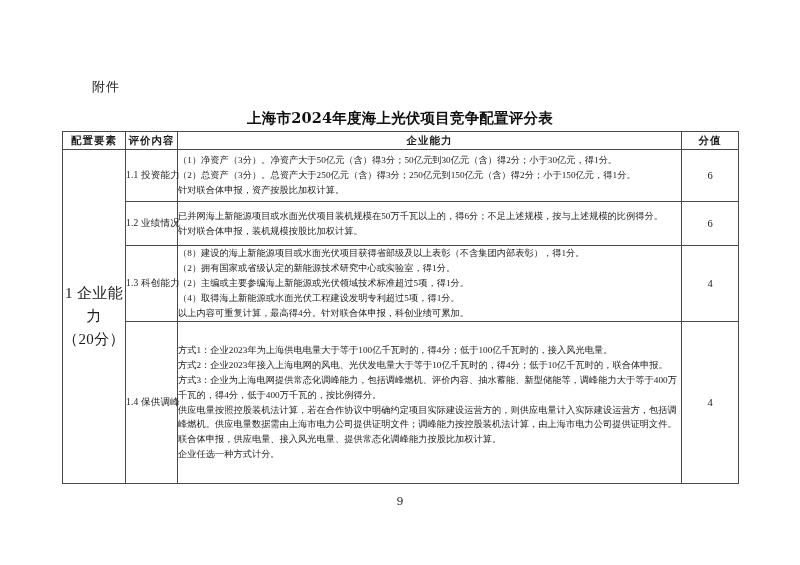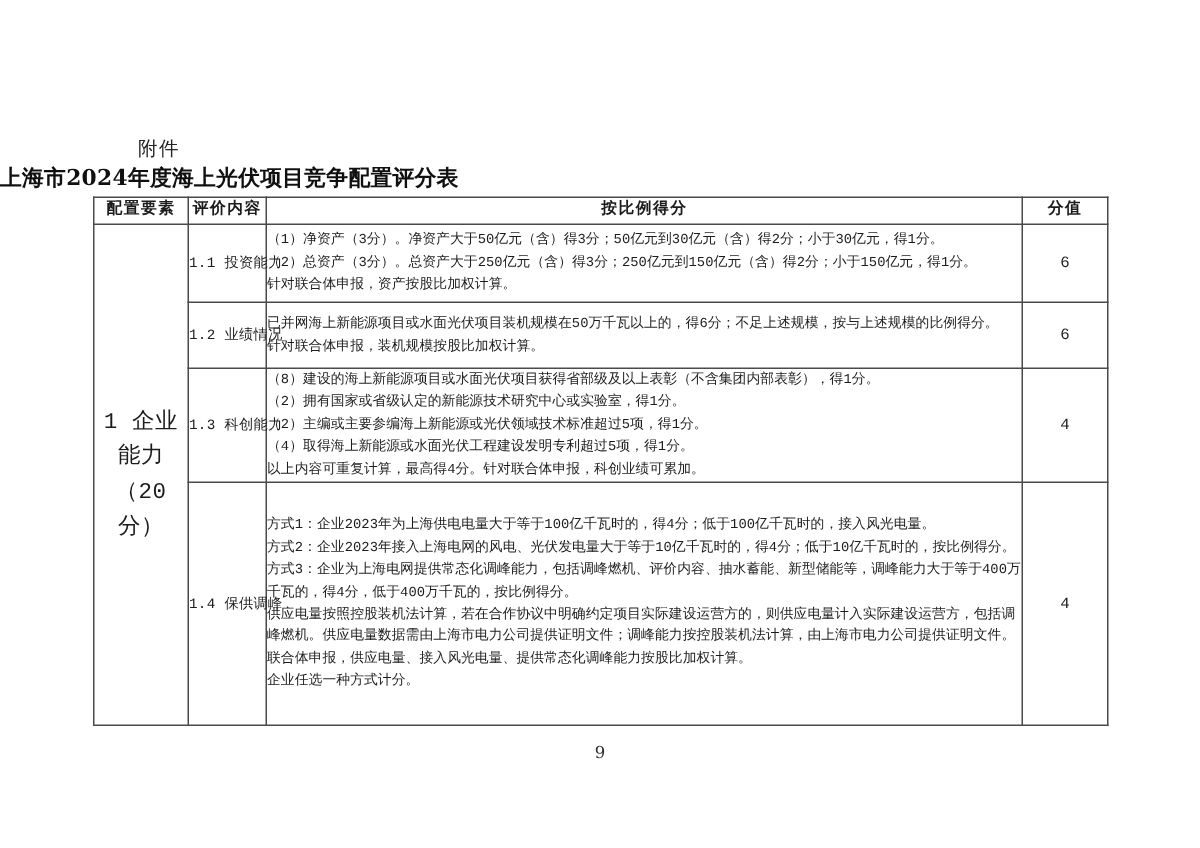--- a/index.html
+++ b/index.html
@@ -22,41 +22,41 @@
     box-sizing: border-box;
   }
   .attachment-label {
     position: absolute;
     left: 92px;
     top: 78px;
     font-family: Liberation Mono, monospace;
     font-size: 13px;
     letter-spacing: 1px;
     color: #242424;
-    margin-top: 12px;
   }
   .doc-title {
     position: absolute;
     left: 0;
     right: 0;
     top: 109px;
+    text-align: center;
     font-family: "DejaVu Serif", "Liberation Serif", serif;
     font-size: 14.5px;
     font-weight: bold;
     letter-spacing: 0.2px;
     color: #101010;
   }
   table.score-table {
     position: absolute;
     left: 62px;
     top: 131px;
     width: 676px;
     border-collapse: collapse;
     table-layout: fixed;
-    font-family: Liberation Mono, monospace;
+    font-family: Liberation Serif, serif;
     color: #1c1c1c;
   }
   table.score-table th,
   table.score-table td {
     border: 1px solid #4a4a4a;
     vertical-align: middle;
     padding: 0;
   }
   table.score-table th {
     text-align: center;
@@ -130,21 +130,21 @@
     <colgroup>
       <col class="col-factor">
       <col class="col-content">
       <col class="col-criteria">
       <col class="col-score">
     </colgroup>
     <thead>
       <tr>
         <th>配置要素</th>
         <th>评价内容</th>
-        <th>按比例得分</th>
+        <th>企业能力</th>
         <th>分值</th>
       </tr>
     </thead>
     <tbody>
       <tr class="row-invest">
         <td class="factor-cell" rowspan="4">
           <span>1 企业能力</span><br>
           <span>（20分）</span>
         </td>
         <td class="content-cell">1.1 投资能力</td>
@@ -174,21 +174,21 @@
           <span class="criteria-line">（4）取得海上新能源或水面光伏工程建设发明专利超过5项，得1分。</span>
           <span class="criteria-line">以上内容可重复计算，最高得4分。针对联合体申报，科创业绩可累加。</span>
         </td>
         <td class="score-cell">4</td>
       </tr>
 
       <tr class="row-peak">
         <td class="content-cell">1.4 保供调峰</td>
         <td class="criteria-cell">
           <span class="criteria-line">方式1：企业2023年为上海供电电量大于等于100亿千瓦时的，得4分；低于100亿千瓦时的，接入风光电量。</span>
-          <span class="criteria-line">方式2：企业2023年接入上海电网的风电、光伏发电量大于等于10亿千瓦时的，得4分；低于10亿千瓦时的，按比例得分。</span>
+          <span class="criteria-line">方式2：企业2023年接入上海电网的风电、光伏发电量大于等于10亿千瓦时的，得4分；低于10亿千瓦时的，联合体申报。</span>
           <span class="criteria-line">方式3：企业为上海电网提供常态化调峰能力，包括调峰燃机、评价内容、抽水蓄能、新型储能等，调峰能力大于等于400万千瓦的，得4分，低于400万千瓦的，按比例得分。</span>
           <span class="criteria-line">供应电量按照控股装机法计算，若在合作协议中明确约定项目实际建设运营方的，则供应电量计入实际建设运营方，包括调峰燃机。供应电量数据需由上海市电力公司提供证明文件；调峰能力按控股装机法计算，由上海市电力公司提供证明文件。联合体申报，供应电量、接入风光电量、提供常态化调峰能力按股比加权计算。</span>
           <span class="criteria-line">企业任选一种方式计分。</span>
         </td>
         <td class="score-cell">4</td>
       </tr>
     </tbody>
   </table>
 
   <div class="page-number">9</div>

